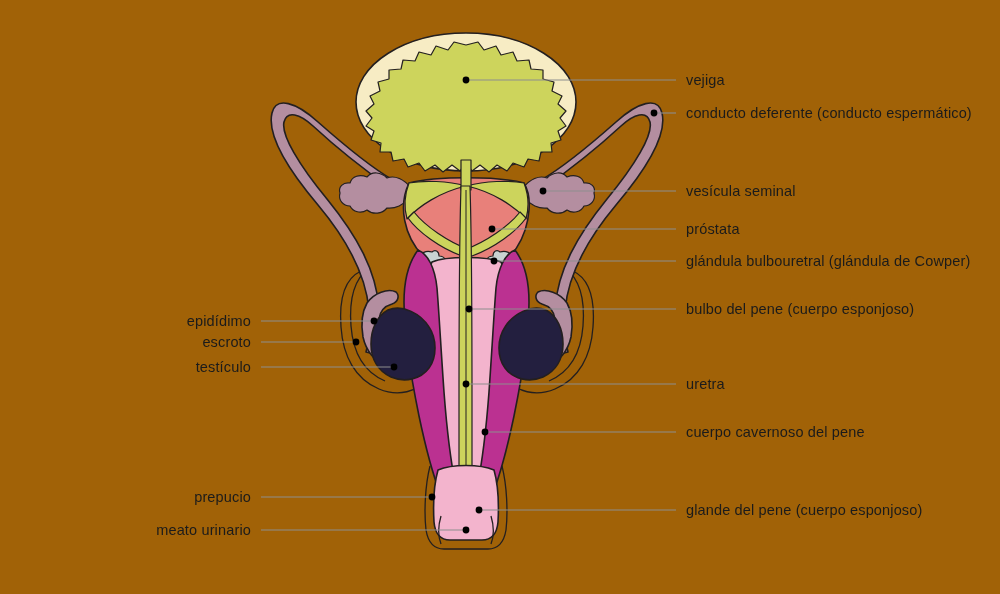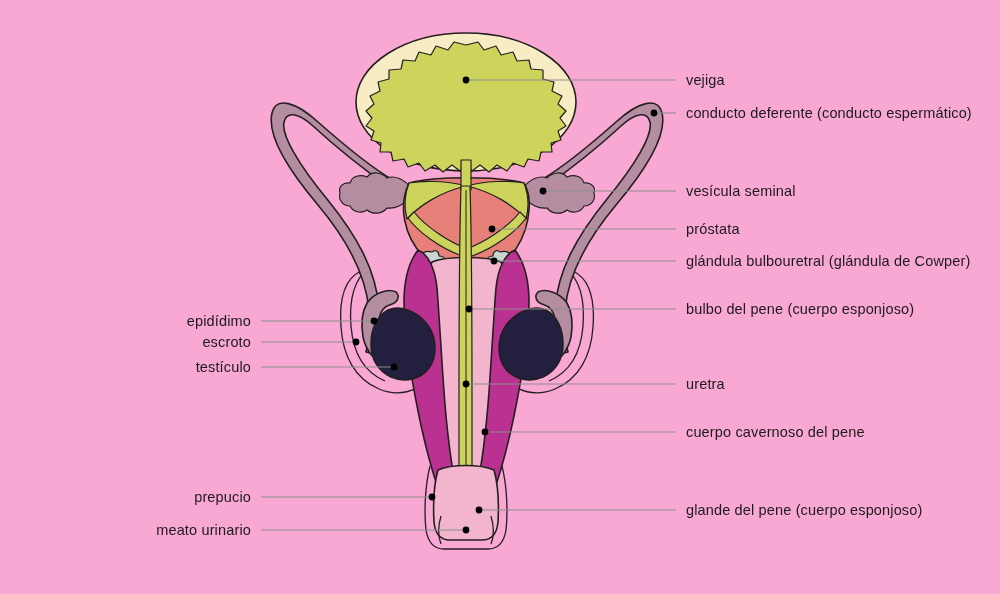--- a/index.html
+++ b/index.html
@@ -55,21 +55,21 @@
     font-size: 14.5px;
     fill: #1b1b1b;
     letter-spacing: 0.15px;
   }
   .label-right { text-anchor: start; }
   .label-left  { text-anchor: end; }
 </style>
 </head>
 <body>
 
-<div id="figure-root" style="background: #f9a8d4;">
+<div id="figure-root" style="background: #a16207;">
 
 <svg id="anatomy-svg" viewBox="0 0 1000 594" xmlns="http://www.w3.org/2000/svg">
 
   <path class="outline-only" d="M361,271 C344,279 339,300 341,327 C343,356 355,379 379,389 C398,397 418,392 428,378"></path>
   <path class="outline-only" d="M573,271 C590,279 595,300 593,327 C591,356 579,379 555,389 C536,397 516,392 506,378"></path>
   <path class="outline-only" d="M369,268 C354,279 349,300 351,326 C353,352 364,372 385,381"></path>
   <path class="outline-only" d="M565,268 C580,279 585,300 583,326 C581,352 570,372 549,381"></path>
 
   <path class="organ" fill="#b48ea0" d="M393,180
            C372,168 344,145 318,122

